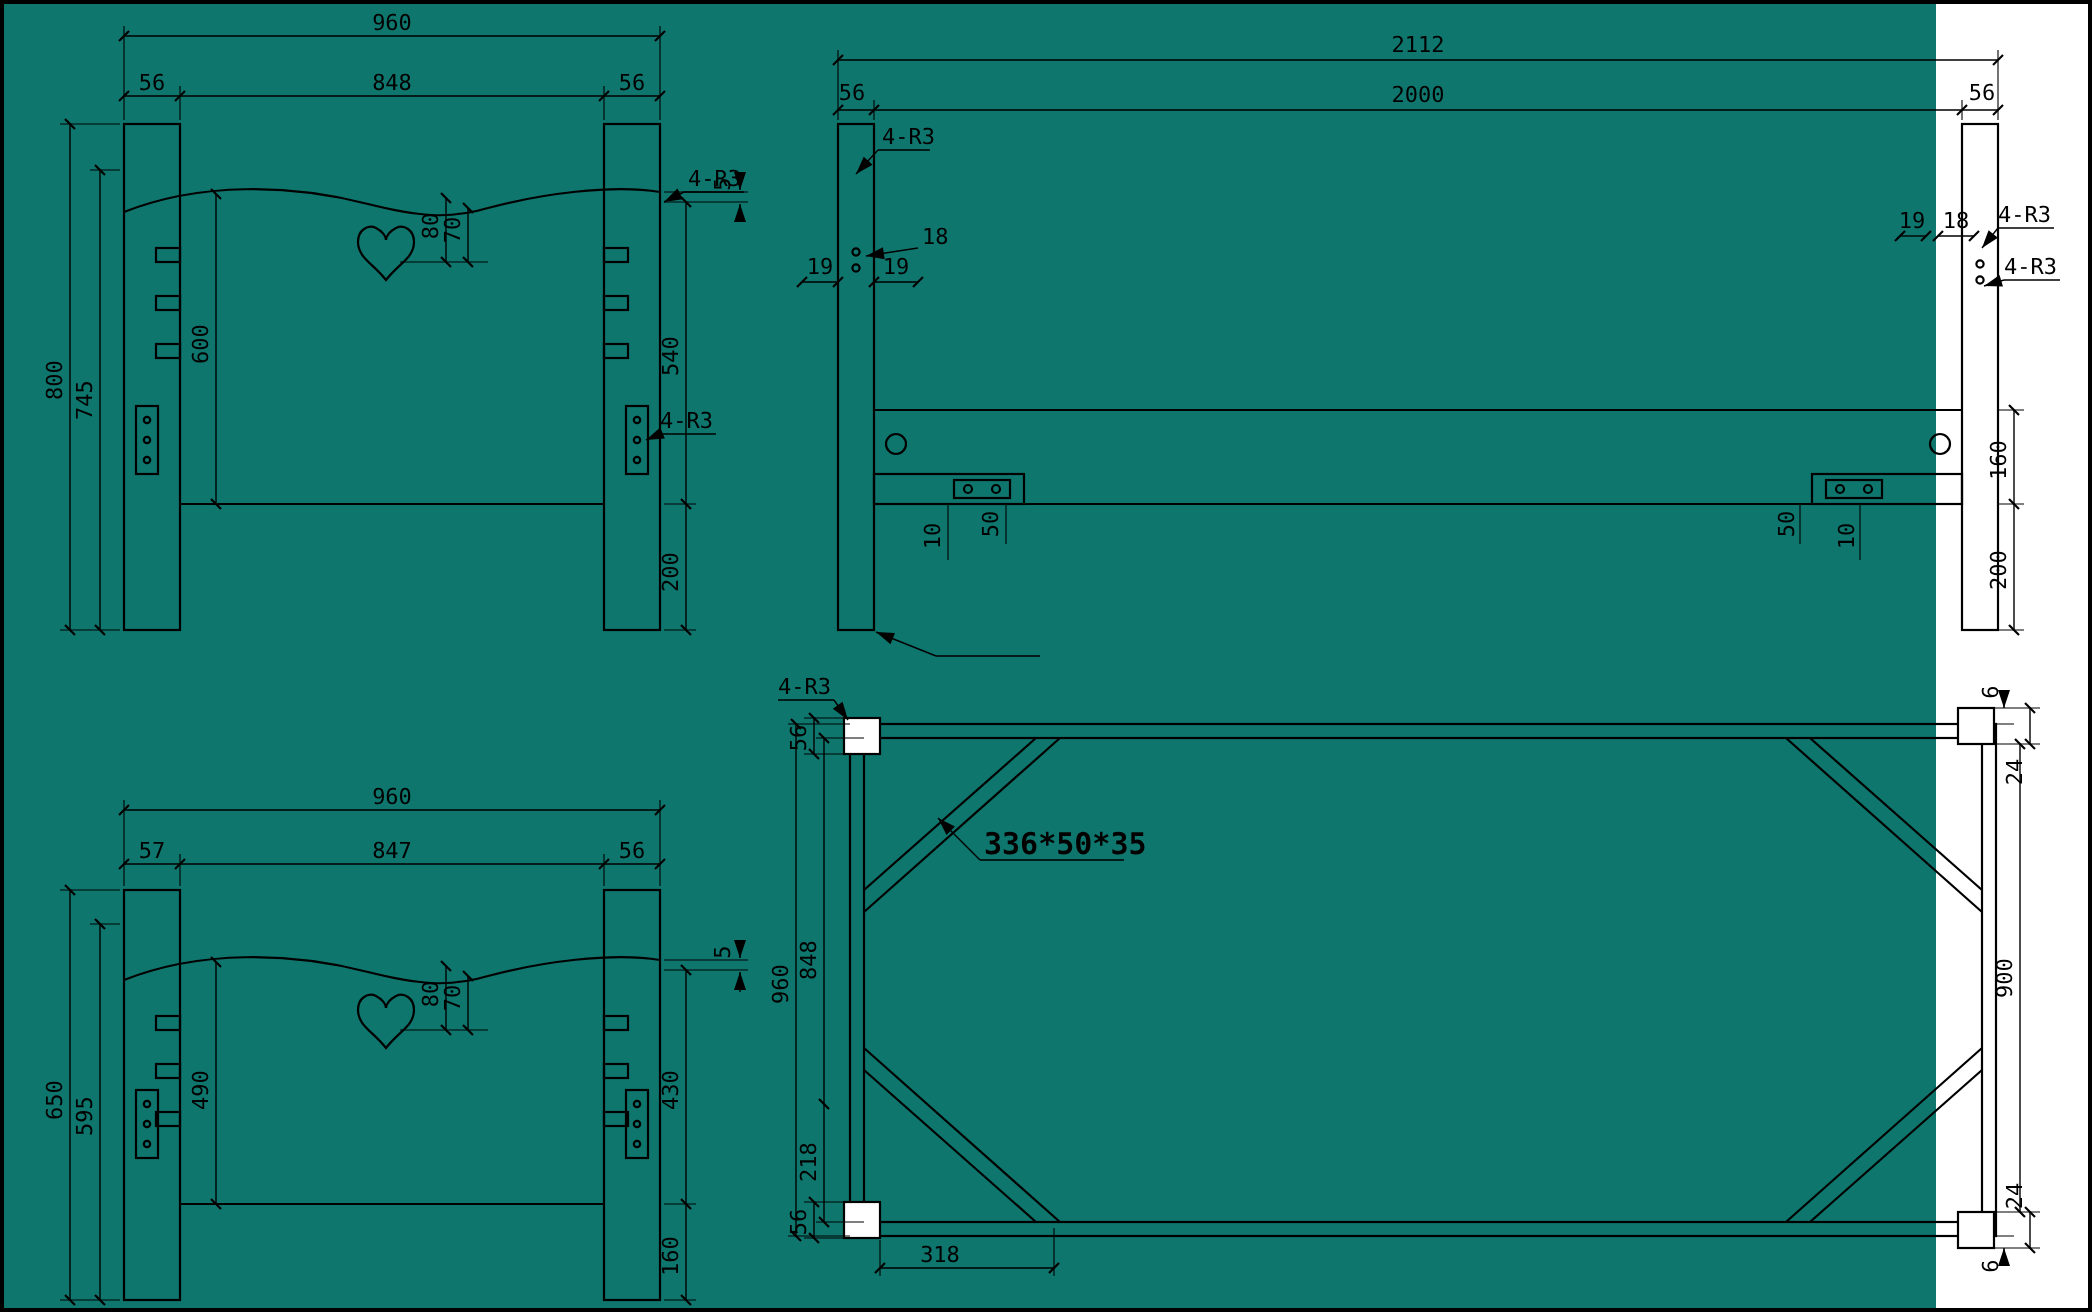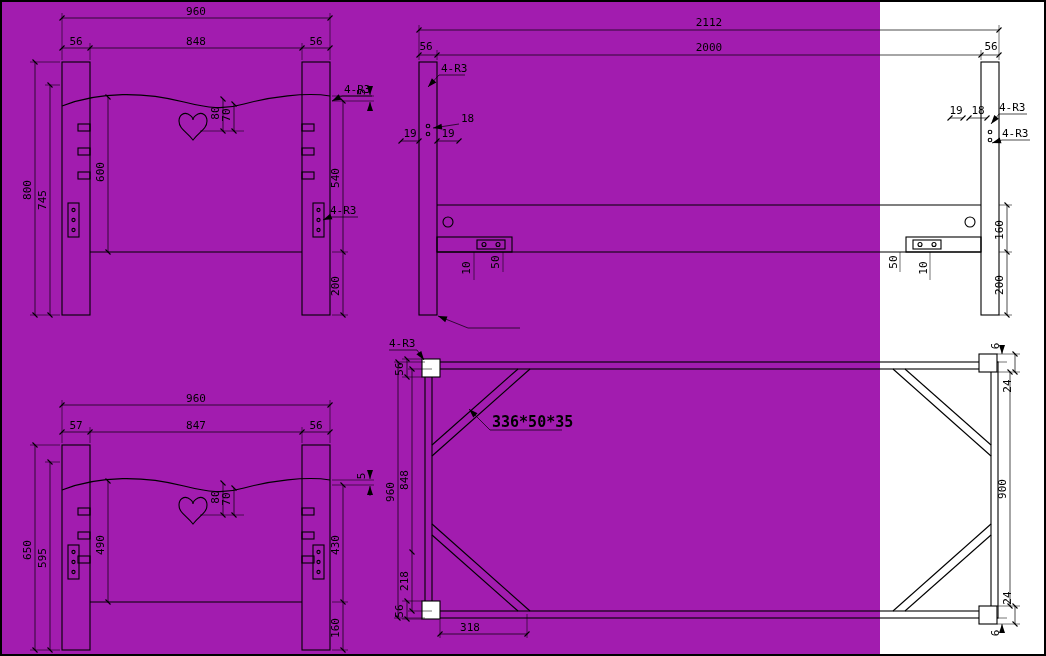--- a/index.html
+++ b/index.html
@@ -1,16 +1,16 @@
 <!DOCTYPE html>
 <html><head>
 <meta charset="utf-8">
 <style>
   html,body{margin:0;padding:0;background:#fff}
-  #stage{width:880px;height:656px;position:relative;background:#a21caf}
+  #stage{width:968px;height:656px;position:relative;background:#0f766e}
   svg{display:block}
   .geo{fill:none;stroke:#000;stroke-width:1.1}
   .geof{fill:#fff;stroke:#000;stroke-width:1.1}
   .dim{fill:none;stroke:#000;stroke-width:0.7}
   .ext{fill:none;stroke:#000;stroke-width:0.55}
   text{font-family:"DejaVu Sans Mono","Liberation Mono",monospace;font-size:11px;fill:#000}
   .note{font-size:15px;font-weight:700}
 </style>
 </head>
 <body>

